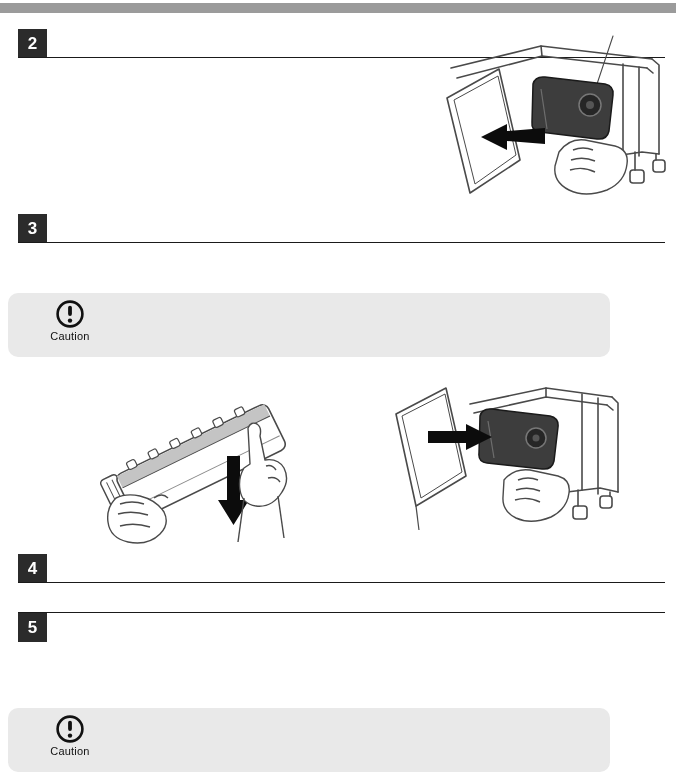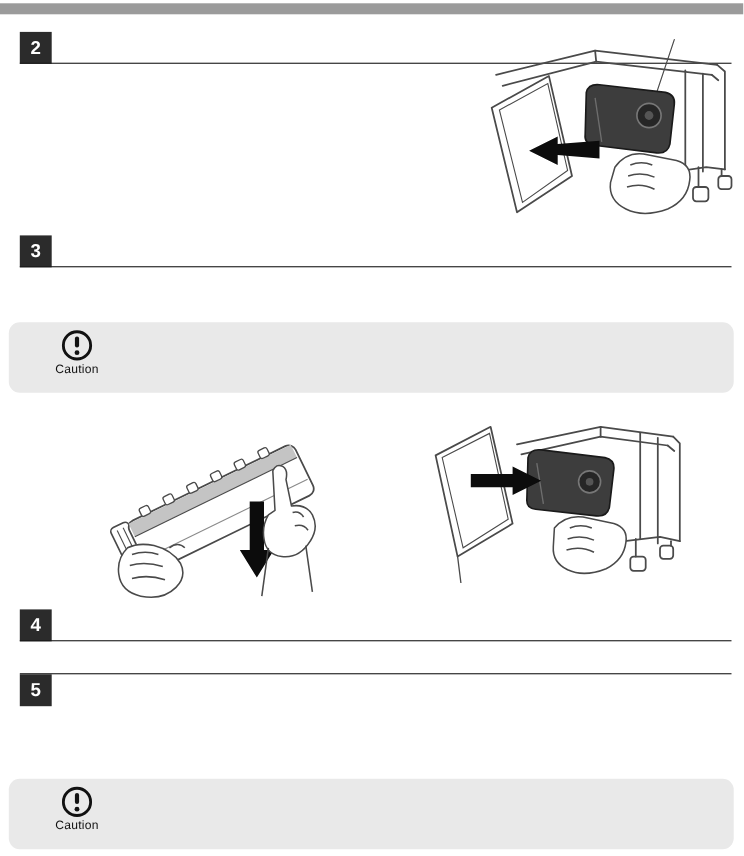--- a/index.html
+++ b/index.html
@@ -8,21 +8,21 @@
     font-family:"Liberation Sans", sans-serif; overflow:hidden;
   }
   .topbar { position:absolute; left:0; top:3px; width:676px; height:10px; background:#9b9b9b; }
   .step-box {
     position:absolute; left:18px; width:29px; height:29px; background:#2b2b2b;
     display:flex; align-items:center; justify-content:center;
     color:#ffffff; font-size:17px; font-weight:bold; line-height:1;
   }
   .rule { position:absolute; left:18px; width:647px; height:1px; background:#1a1a1a; }
   .caution-box {
-    position:absolute; left:8px; width:659px; height:64px;
+    position:absolute; left:8px; width:602px; height:64px;
     background:#e9e9e9; border-radius:10px;
   }
   .caution-icon-col { position:absolute; left:30px; top:6px; width:64px; text-align:center; }
   .caution-label { font-size:11px; color:#111111; margin-top:1px; letter-spacing:0.2px; }
   .illus { position:absolute; }
   .illus svg { display:block; width:100%; height:100%; }
 </style>
 </head>
 <body>
 

